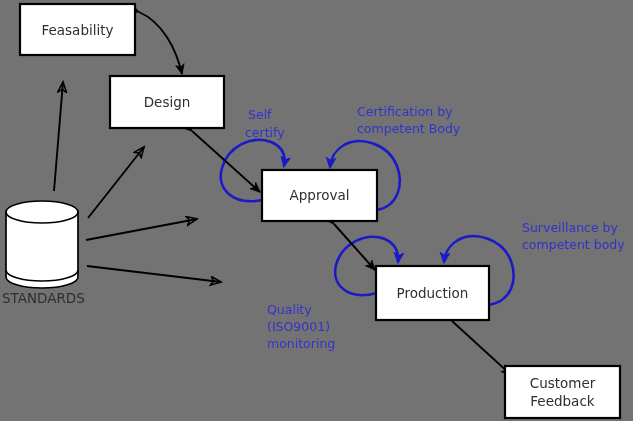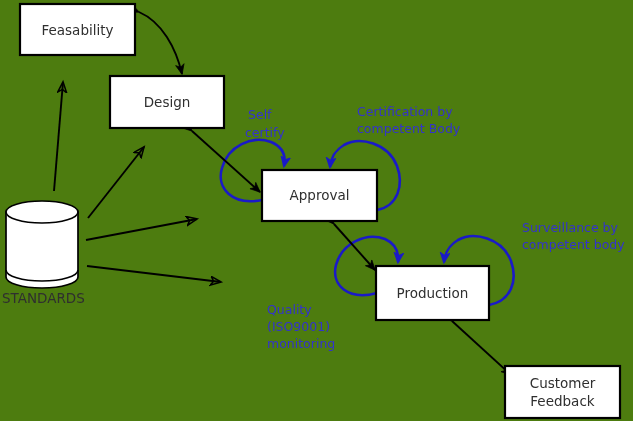--- a/index.html
+++ b/index.html
@@ -7,21 +7,21 @@
     padding: 0;
     background: #ffffff;
   }
   body {
     font-family: "DejaVu Sans", sans-serif;
   }
   #canvas-wrap {
     position: relative;
     width: 633px;
     height: 421px;
-    background: #4d7c0f;
+    background: #737373;
     overflow: hidden;
   }
   svg#diagram {
     position: absolute;
     left: 0;
     top: 0;
     width: 633px;
     height: 421px;
     display: block;
   }

